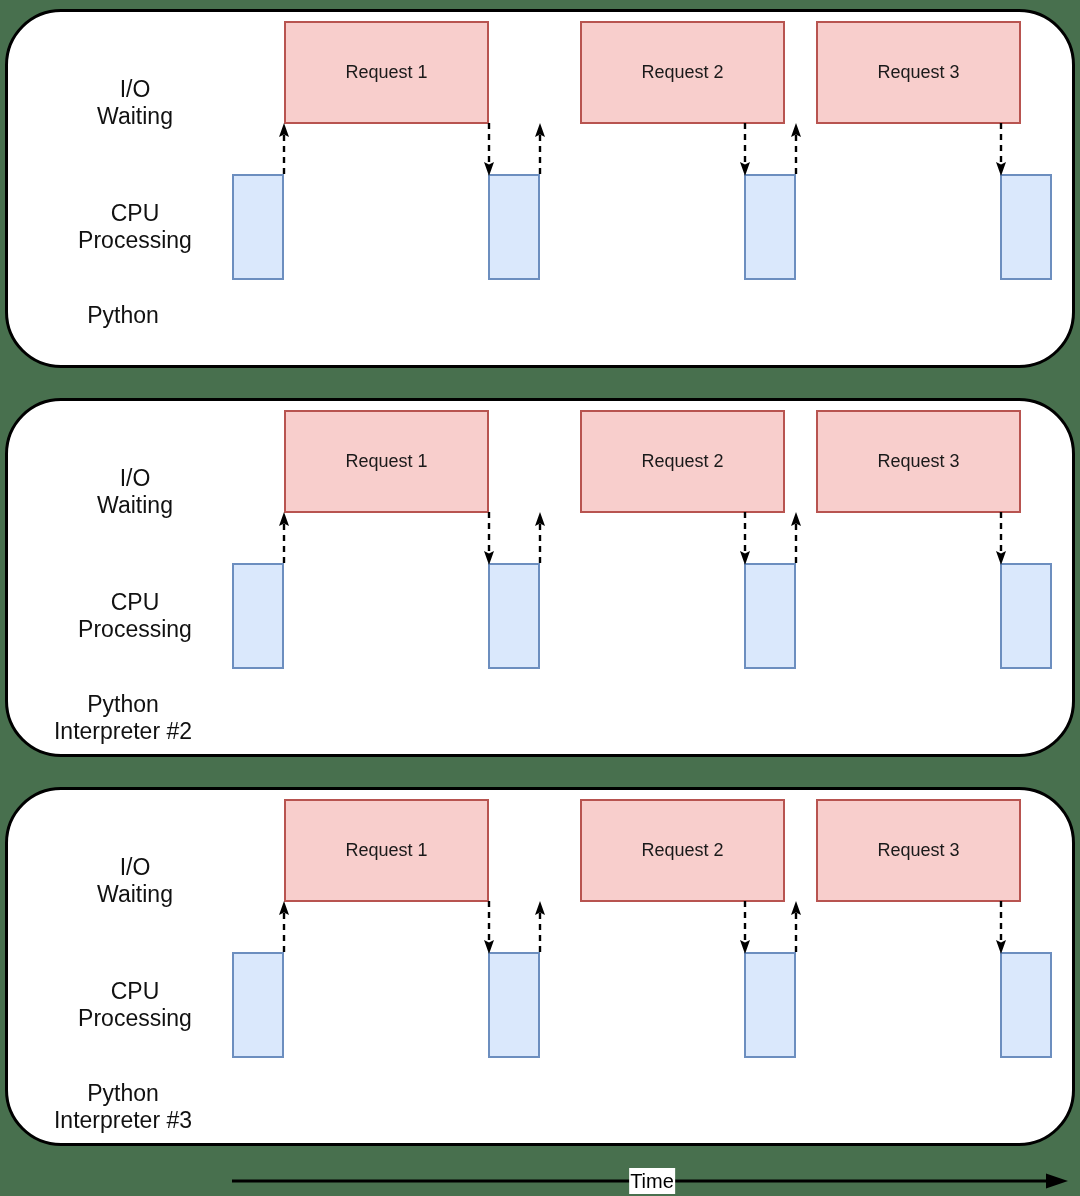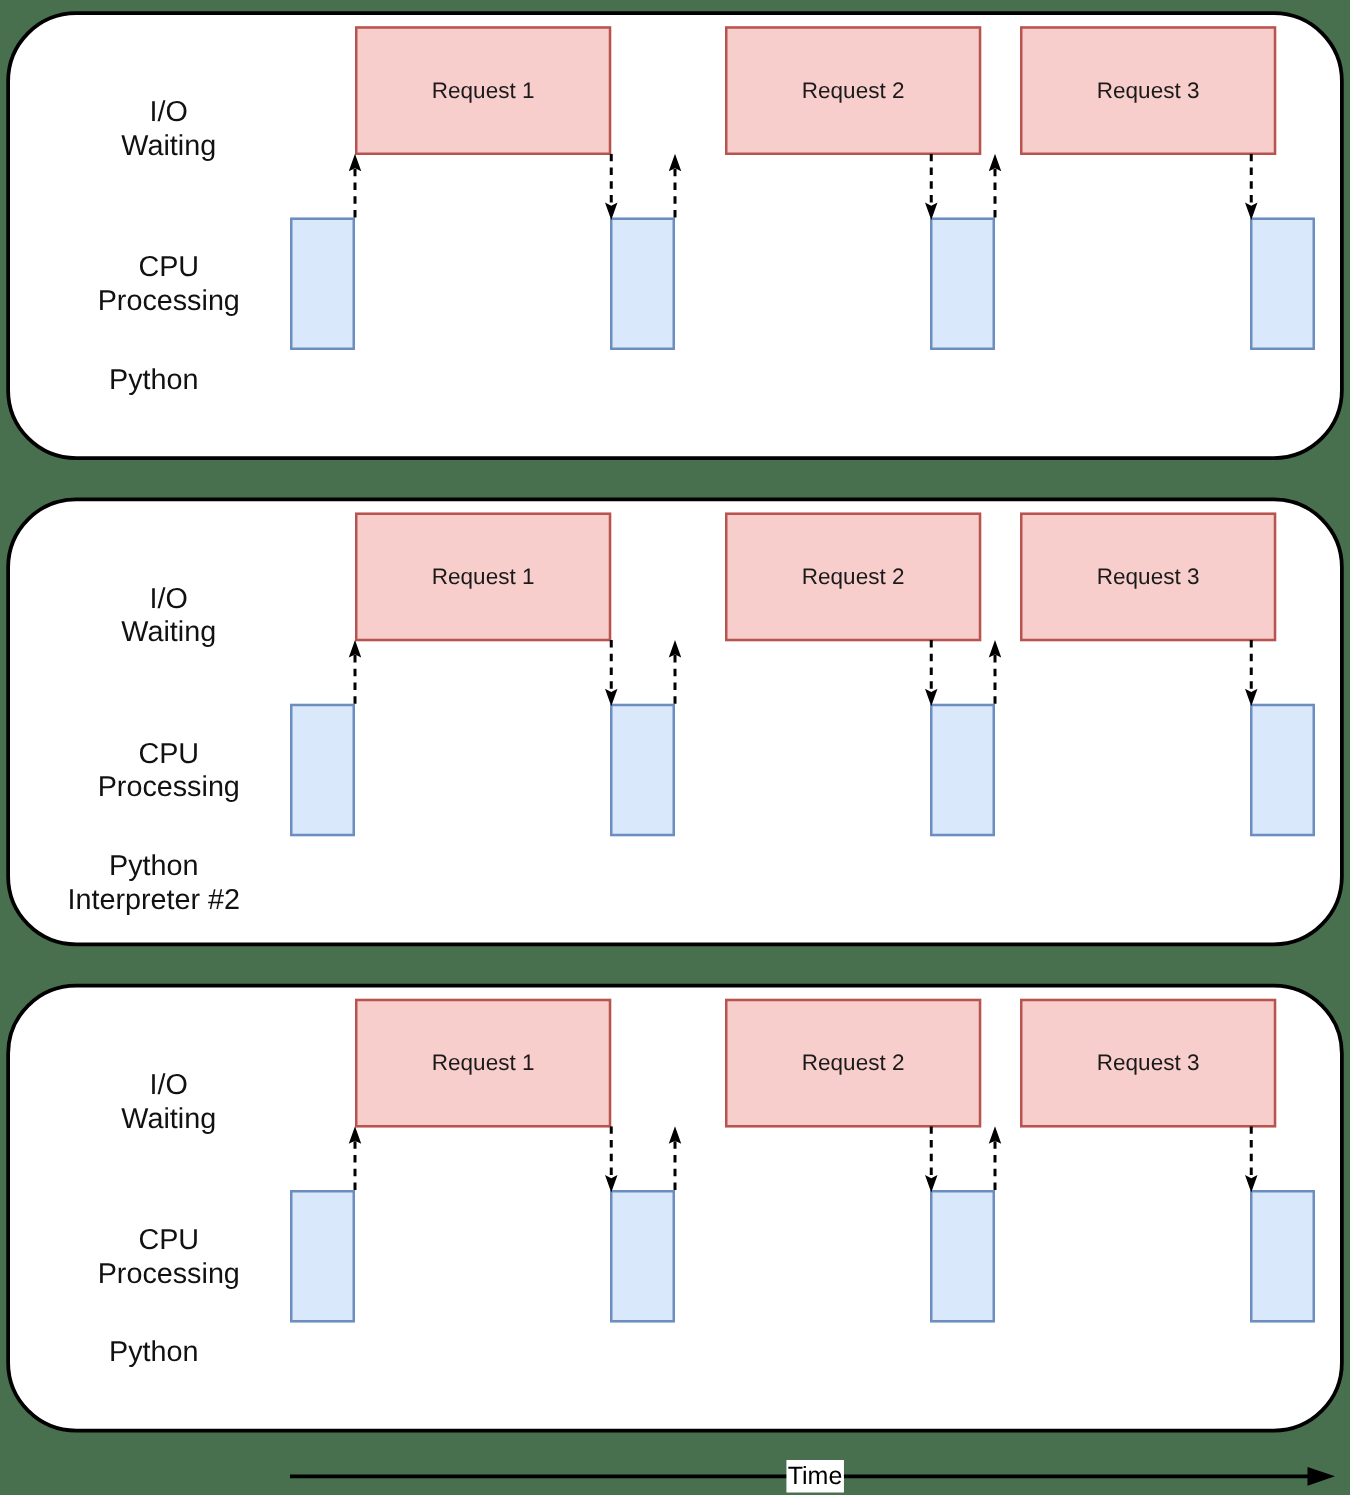--- a/index.html
+++ b/index.html
@@ -18,21 +18,21 @@
   #panel-2 { top:398px; }
   #panel-3 { top:787px; }
 
   .lane-label, .interp-label {
     position:absolute; text-align:center;
     font-size:23px; line-height:27px; color:#111111;
   }
   .lane-label span, .interp-label span { display:block; }
   .io-label  { left:37px; top:20px;  width:180px;margin-top:44px; }
   .cpu-label { left:37px; top:188px; width:180px; }
-  .interp-label { left:15px; top:278px; width:200px; }
+  .interp-label { left:15px; top:290px; width:200px; }
 
   .req {
     position:absolute; top:9px; width:205px; height:103px;
     background:#f8cecc; border:2px solid #b85450; box-sizing:border-box;
     display:flex; align-items:center; justify-content:center;
     font-size:18px; color:#1a1a1a;
   }
   .req1 { left:276px; } .req2 { left:532px;margin-left:40px; } .req3 { left:808px; }
 
   .cpu-box {
@@ -156,20 +156,21 @@
   <div class="lane-label io-label">
     <span>I/O</span>
     <span>Waiting</span>
   </div>
   <div class="lane-label cpu-label">
     <span>CPU</span>
     <span>Processing</span>
   </div>
   <div class="interp-label">
     <span>Python</span>
+    <span>Interpreter #3</span>
   </div>
 
   <div class="req req1">Request 1</div>
   <div class="req req2">Request 2</div>
   <div class="req req3">Request 3</div>
 
   <div class="cpu-box cpu1"></div>
   <div class="cpu-box cpu2"></div>
   <div class="cpu-box cpu3"></div>
   <div class="cpu-box cpu4"></div>

